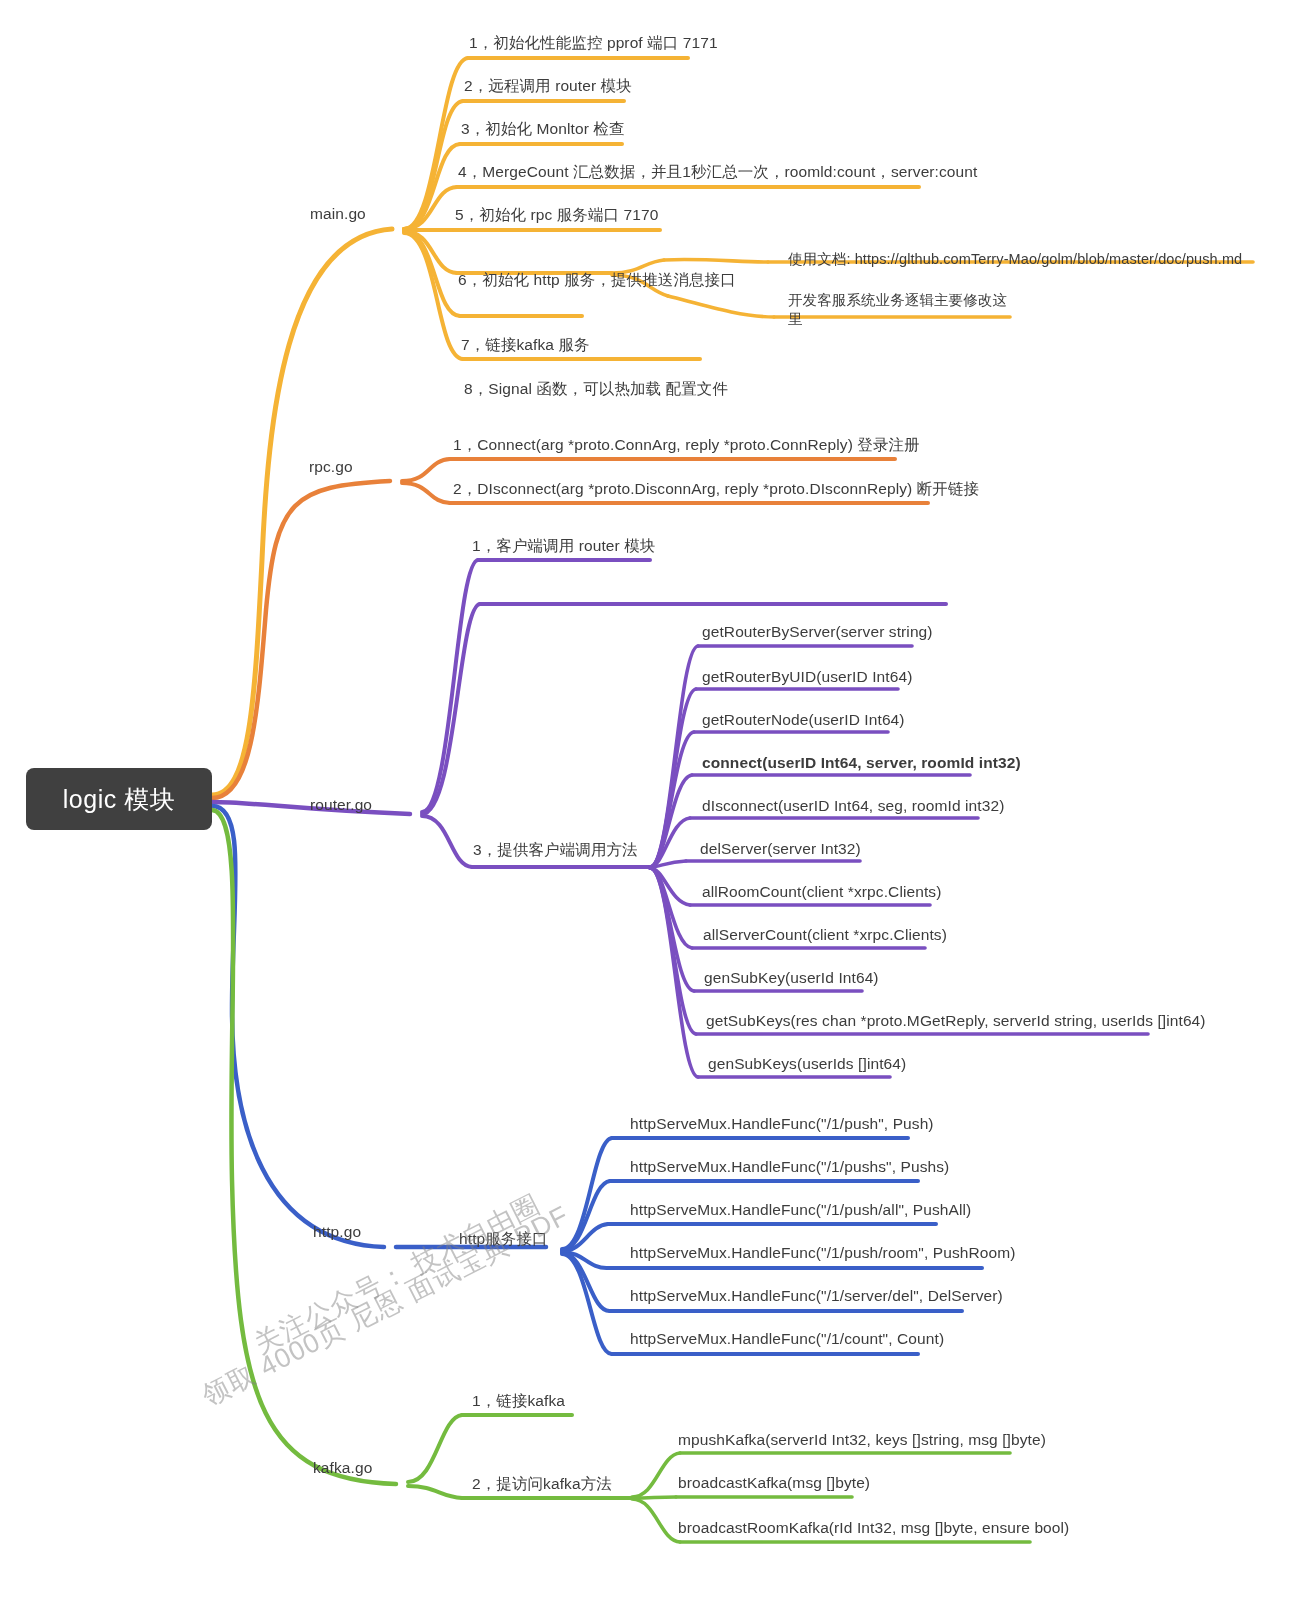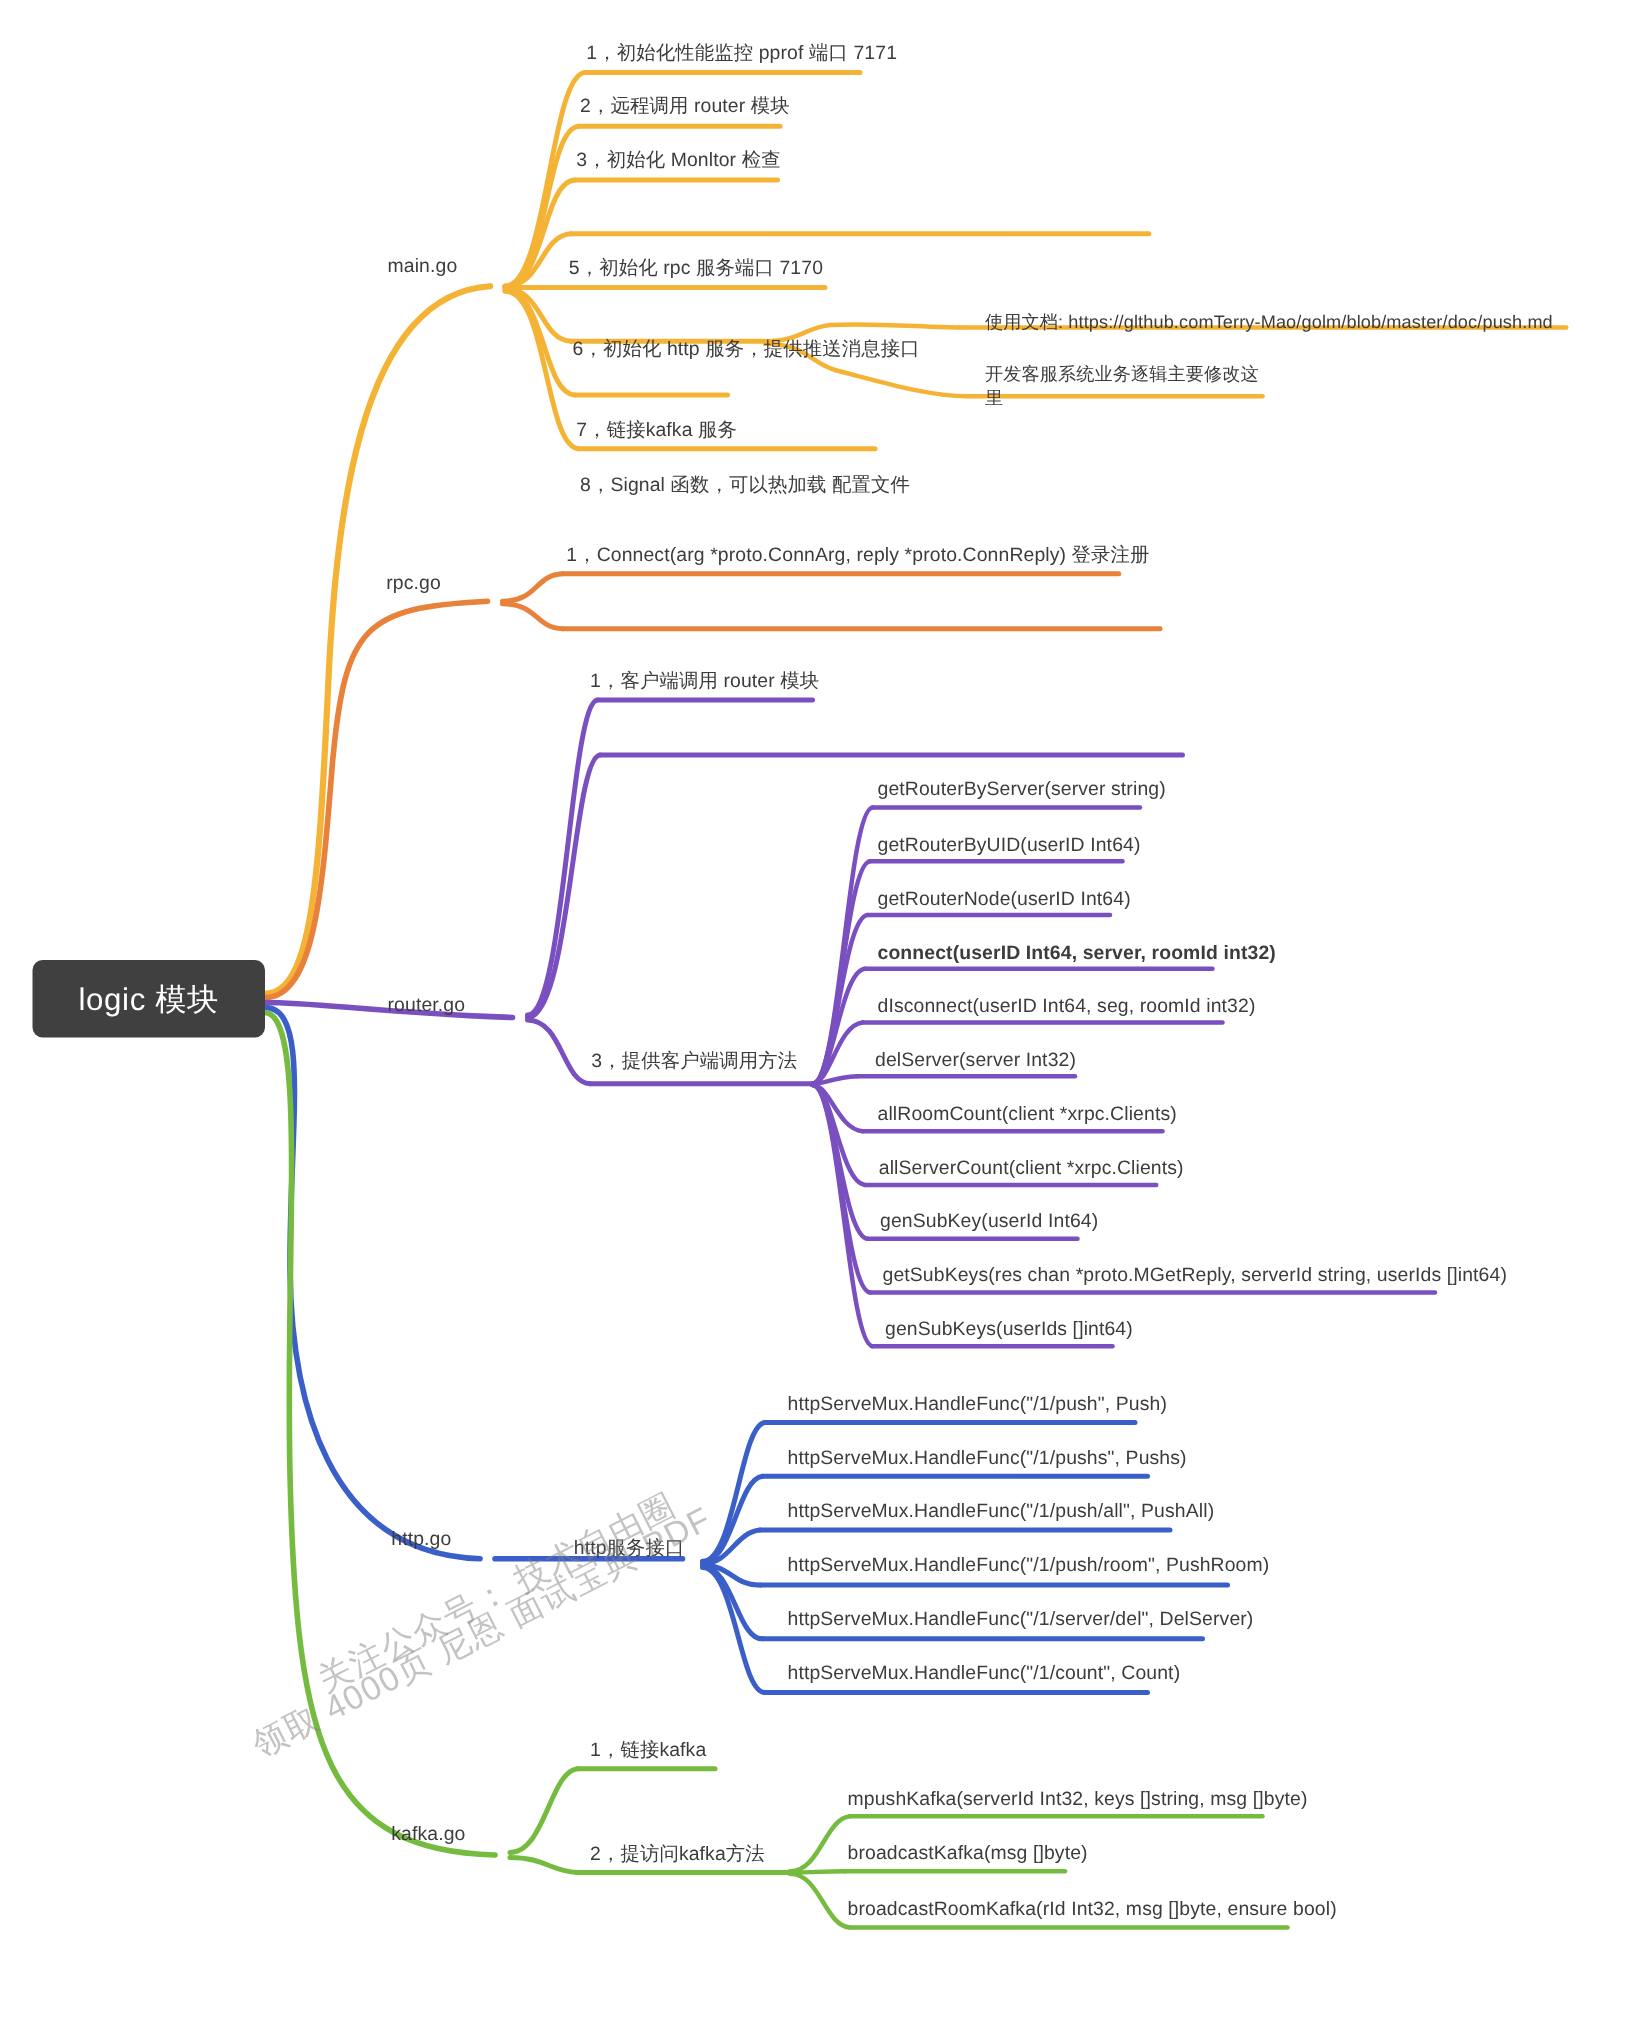--- a/index.html
+++ b/index.html
@@ -194,29 +194,31 @@
 
   <div class="node" style="left:310px; top:805px;">router.go</div>
 
   <div class="node" style="left:313px; top:1232px;">http.go</div>
 
   <div class="node" style="left:313px; top:1468px;">kafka.go</div>
 
   <div class="node" style="left:469px; top:43px;">1，初始化性能监控 pprof 端口 7171</div>
   <div class="node" style="left:464px; top:86px;">2，远程调用 router 模块</div>
   <div class="node" style="left:461px; top:129px;">3，初始化 Monltor 检查</div>
+  <div class="node" style="left:458px; top:172px;">4，MergeCount 汇总数据，并且1秒汇总一次，roomld:count，server:count</div>
   <div class="node" style="left:455px; top:215px;">5，初始化 rpc 服务端口 7170</div>
   <div class="node" style="left:458px; top:280px;">6，初始化 http 服务，提供推送消息接口</div>
   <div class="node" style="left:461px; top:345px;">7，链接kafka 服务</div>
   <div class="node" style="left:464px; top:389px;">8，Signal 函数，可以热加载 配置文件</div>
 
   <div class="node" style="left:788px; top:259px; font-size:14.5px;">使用文档: https://glthub.comTerry-Mao/golm/blob/master/doc/push.md</div>
   <div class="node wrap" style="left:788px; top:310px; width:222px; font-size:14.5px;">开发客服系统业务逐辑主要修改这里</div>
 
   <div class="node" style="left:453px; top:445px;">1，Connect(arg *proto.ConnArg, reply *proto.ConnReply) 登录注册</div>
+  <div class="node" style="left:453px; top:489px;">2，DIsconnect(arg *proto.DisconnArg, reply *proto.DIsconnReply) 断开链接</div>
 
   <div class="node" style="left:472px; top:546px;">1，客户端调用 router 模块</div>
   <div class="node" style="left:473px; top:850px;">3，提供客户端调用方法</div>
 
   <div class="node" style="left:702px; top:632px;">getRouterByServer(server string)</div>
   <div class="node" style="left:702px; top:677px;">getRouterByUID(userID Int64)</div>
   <div class="node" style="left:702px; top:720px;">getRouterNode(userID Int64)</div>
   <div class="node" style="left:702px; top:763px;font-weight:bold;">connect(userID Int64, server, roomId int32)</div>
   <div class="node" style="left:702px; top:806px;">dIsconnect(userID Int64, seg, roomId int32)</div>
   <div class="node" style="left:700px; top:849px;">delServer(server Int32)</div>

